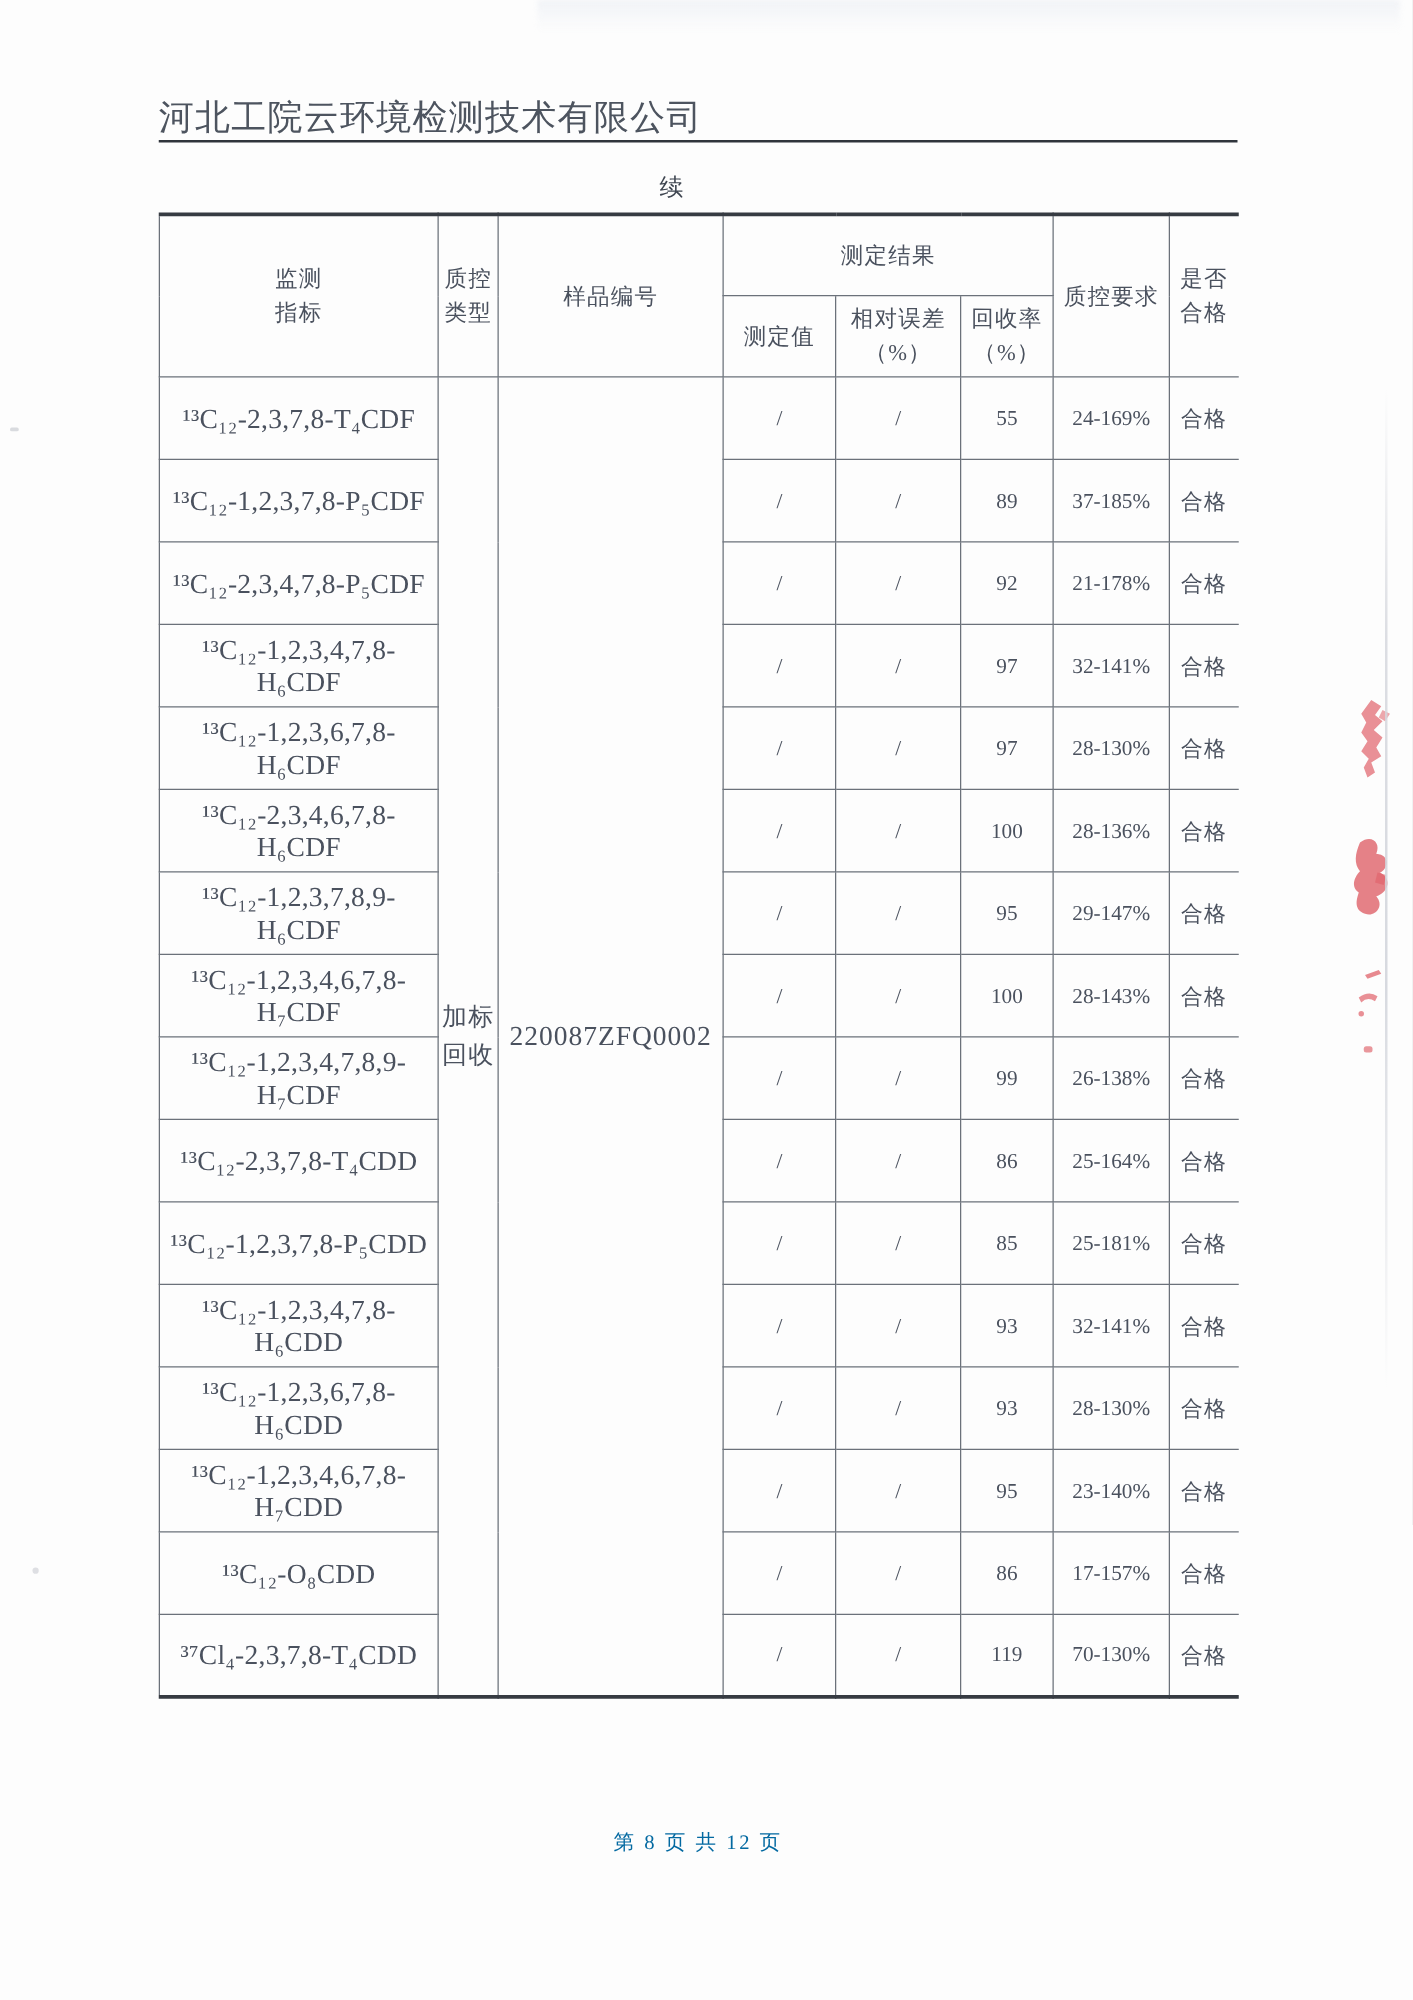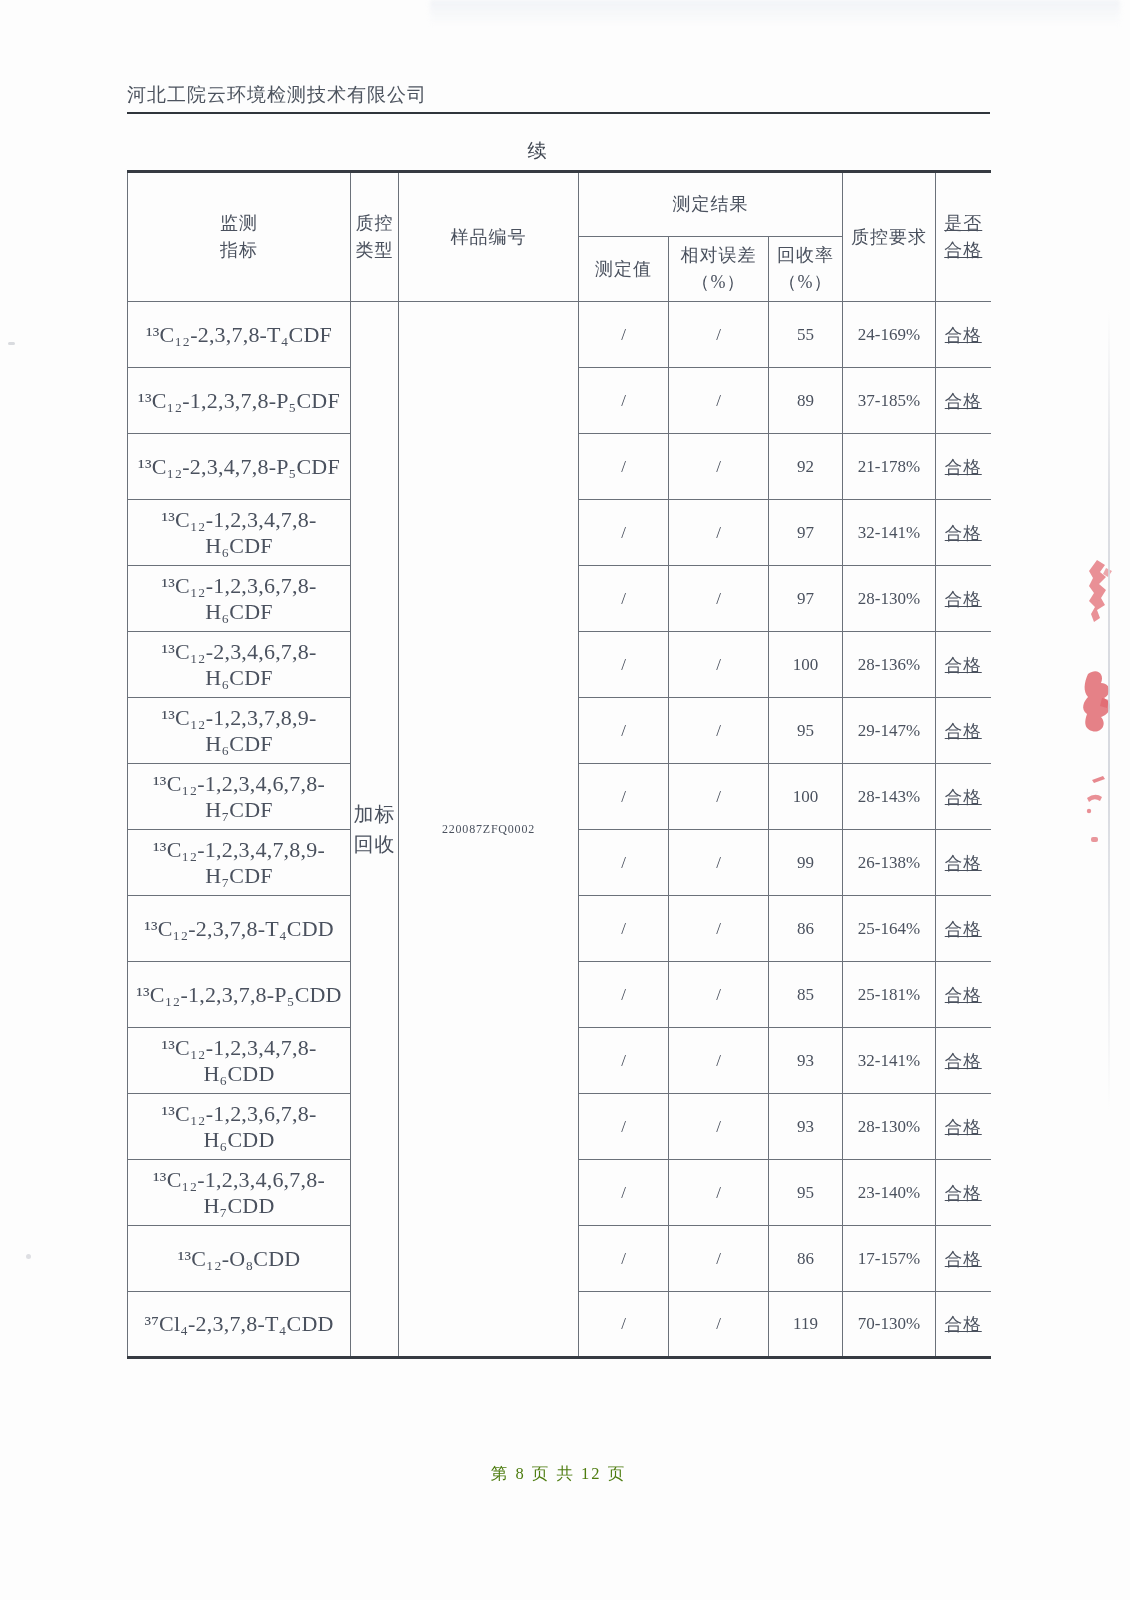--- a/index.html
+++ b/index.html
@@ -12,21 +12,21 @@
     overflow:hidden;
   }
   .top-ghost{
     position:absolute;left:430px;top:0;width:690px;height:26px;
     background:linear-gradient(180deg,#edf0f5,rgba(255,255,255,0));
     opacity:.75;filter:blur(2px);
   }
   .content{width:863px;margin-left:127px;padding-top:82px;}
   .doc-header{
     display:flex;justify-content:space-between;align-items:baseline;
-    font-size:19px;line-height:26px;color:#4d545f;letter-spacing:1px;
+    font-size:28px;line-height:26px;color:#4d545f;letter-spacing:1px;
   }
   .doc-header .doc-number{letter-spacing:0.5px;}
   .header-rule{margin-top:4px;border-top:2.5px solid #30353c;}
   .table-title{
     margin-top:22px;line-height:30px;
     display:flex;justify-content:center;align-items:baseline;
     font-size:19px;color:#3e4550;letter-spacing:1px;
   }
   .table-title .title-prefix{margin-right:42px;}
   table.qc-table{
@@ -37,32 +37,32 @@
     border-bottom:3.5px solid #363b42;
   }
   .qc-table th,.qc-table td{
     border:1.2px solid #6b717a;
     text-align:center;vertical-align:middle;
     padding:0 2px;
     font-weight:normal;
     white-space:pre-line;
     color:#4a515e;
   }
-  .qc-table .no-right{border-right:none;text-decoration:underline;}
+  .qc-table .no-right{border-right:none;}
   .qc-table thead tr{height:65px;}
   .qc-table thead th{font-size:18px;line-height:1.5;letter-spacing:1px;margin-left:40px;}
   .qc-table tbody tr{height:66px;}
   .qc-table td.indicator-cell{font-size:22px;letter-spacing:0.2px;}
   .qc-table td.qc-type-cell{font-size:20px;line-height:1.5;letter-spacing:1px;}
-  .qc-table td.sample-id-cell{font-size:12px;letter-spacing:0.8px;}
+  .qc-table td.sample-id-cell{font-size:22px;letter-spacing:0.8px;}
   .qc-table td.value-cell{font-size:17px;}
   .qc-table td.pass-cell{font-size:17.5px;letter-spacing:1px;}
   .page-footer{
     margin-top:104px;text-align:center;
-    font-size:16.5px;color:#4d7c0f;letter-spacing:2px;
+    font-size:16.5px;color:#0369a1;letter-spacing:2px;
   }
   .seal-fragments{position:absolute;left:1066px;top:548px;}
   .page-edge-line{
     position:absolute;left:1108px;top:310px;width:1.5px;height:800px;
     background:linear-gradient(180deg,rgba(214,216,222,0),#d6d8de 25%,#d0d3da 60%,rgba(214,216,222,0));
     opacity:.85;
   }
   .margin-speck{position:absolute;background:#c9ccd2;}
   .speck1{left:8px;top:342px;width:7px;height:3px;border-radius:2px;opacity:.7;}
   .speck2{left:26px;top:1254px;width:5px;height:5px;border-radius:50%;opacity:.6;}

